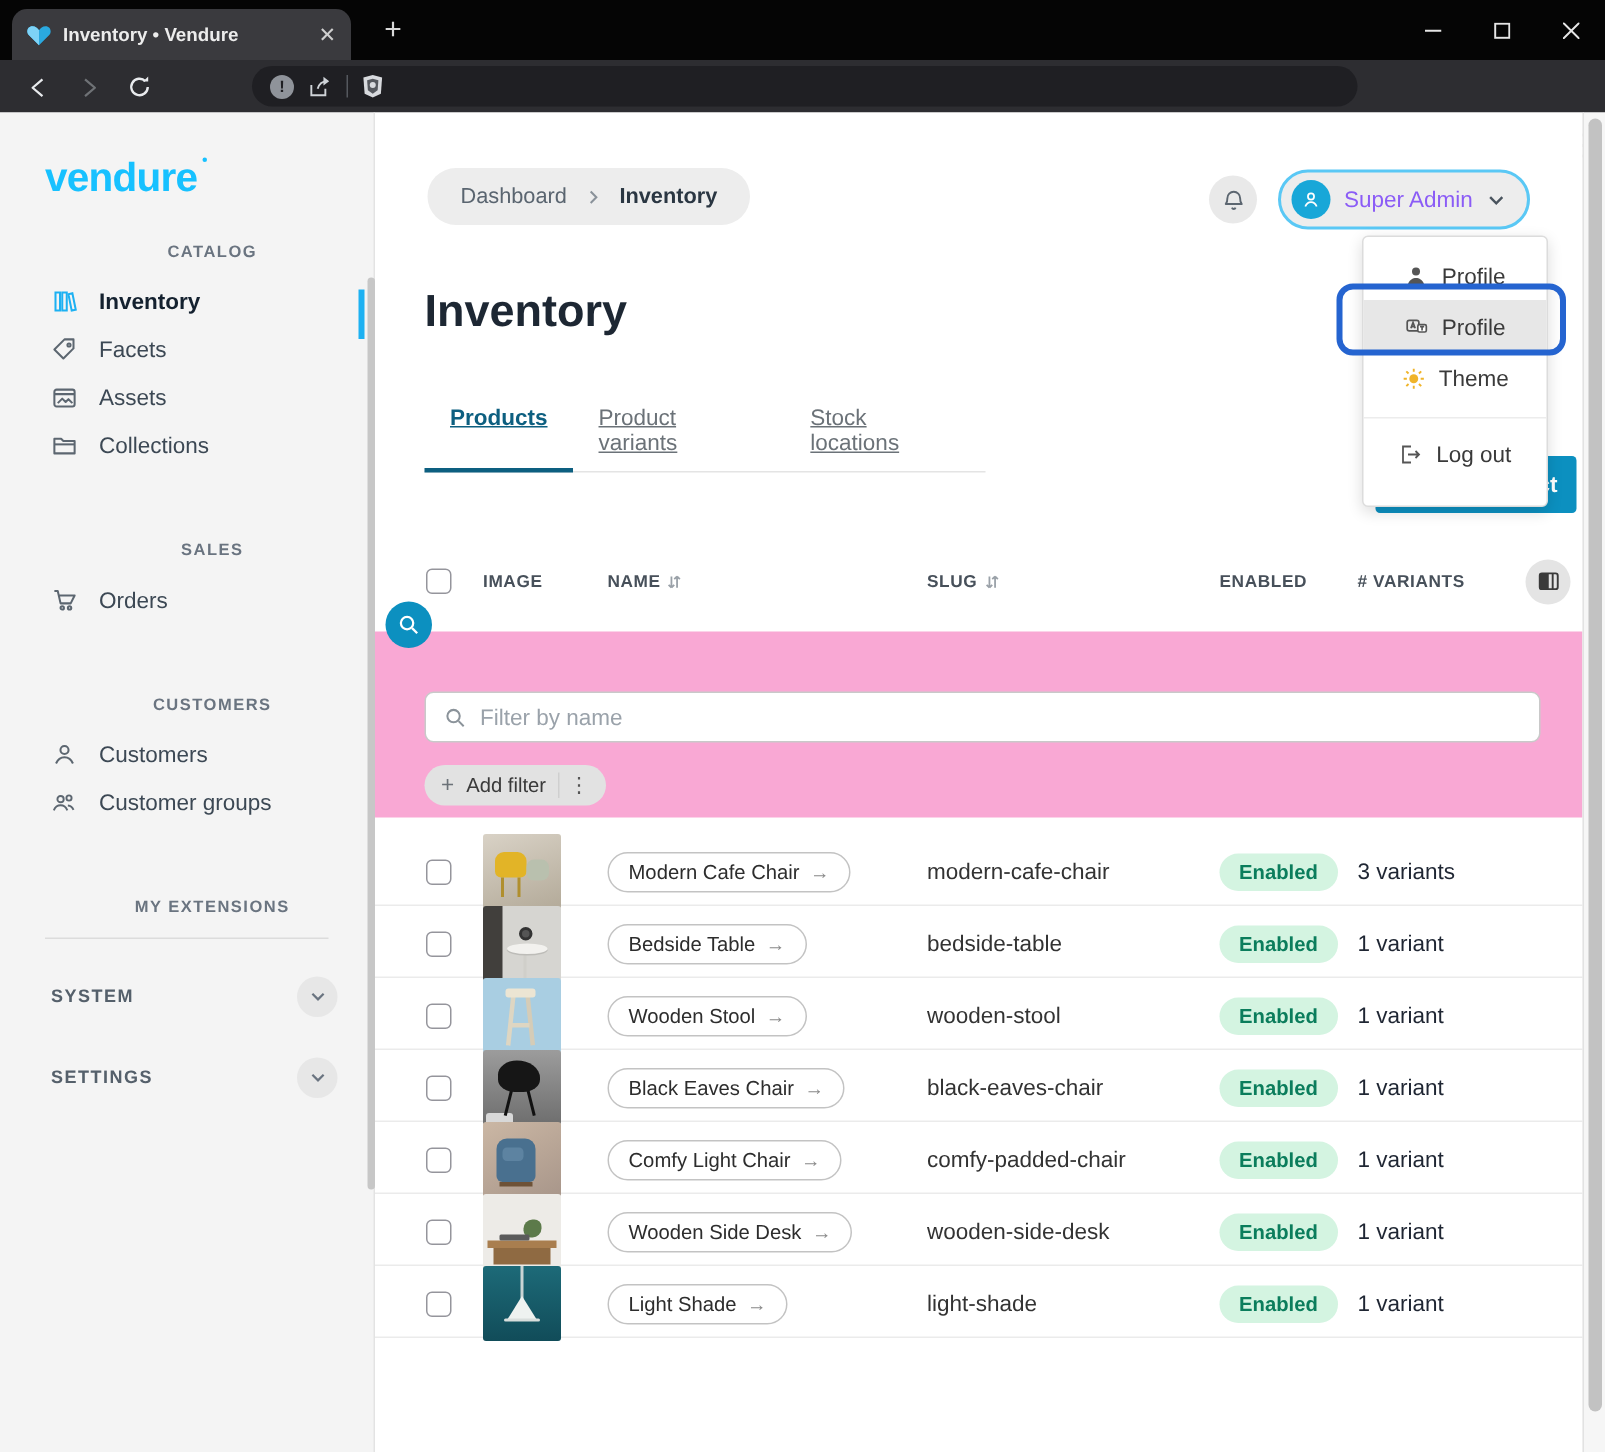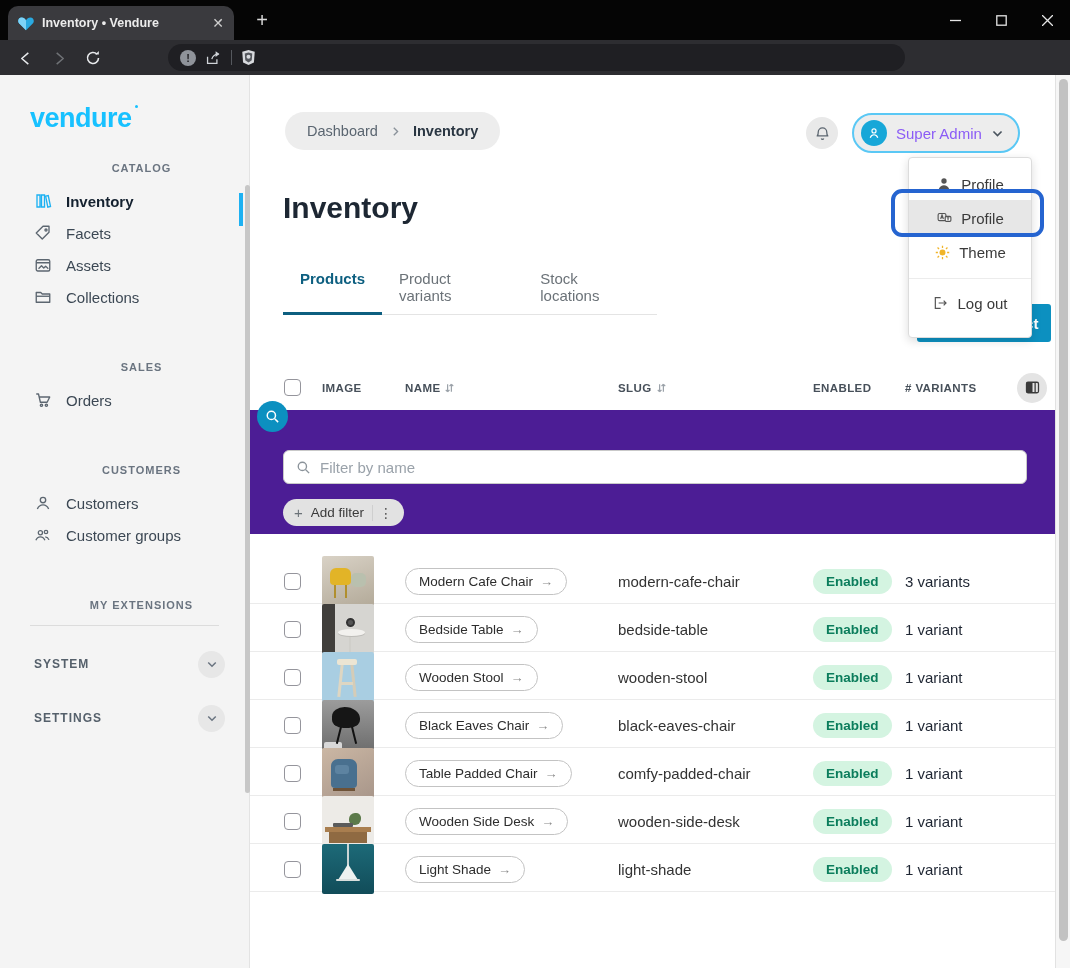--- a/index.html
+++ b/index.html
@@ -72,38 +72,38 @@
   .menurow .micon { width:17px; height:17px; color:#555; }
   .menurow.hl { background:#e7e7e7; height:36px; }
   .menu-divider { height:1px; background:#ececec; margin:10px 0 6px 0; }
   .menurow.last { margin:8px 0 10px 0; }
   .sun { color:#f0b429 !important; }
   .annotation { position:absolute; left:641px; top:114px; width:153px; height:48px; border:4px solid #2564d0;
                 border-radius:11px; z-index:40; pointer-events:none; }
 
   .pagetitle { position:absolute; left:33px; top:116px; font-size:30px; font-weight:700; color:#1d2733; }
   .tabs { position:absolute; left:33px; top:186px; width:374px; display:flex; border-bottom:1px solid #e4e4e4; }
-  .tab { padding:9px 17px 8px 17px; font-size:15px; color:#6b7278; border-bottom:3px solid transparent; margin-bottom:-1px; }
+  .tab { padding:9px 17px 8px 17px; font-size:15px; color:#6b7278; border-bottom:3px solid transparent; margin-bottom:-1px;text-decoration:underline; }
   .tab.active { color:#0d5f80; font-weight:700; border-bottom-color:#0d5f80; }
 
   .newbtn { position:absolute; left:667px; top:229px; width:134px; height:38px; background:#0c90c0; border:none;
             border-radius:3px; color:#fff; font-size:15px; font-weight:700; display:flex; align-items:center;
             justify-content:center; gap:8px; z-index:5; font-family:inherit; }
   .newbtn .plus { font-weight:400; font-size:17px; color:#cfe8f2; }
 
   .tgrid { display:grid; grid-template-columns:38px 83px 213px 195px 92px 112px 1fr; align-items:center; padding-left:34px; }
   .thead { position:absolute; left:0; top:290px; width:805px; height:45px; }
   .thead .hlabel { font-size:11.5px; font-weight:700; letter-spacing:.4px; color:#47505a; display:flex; align-items:center; gap:4px; }
   .sorticon { color:#9aa1a8; }
   .colpicker { width:30px; height:30px; border-radius:50%; background:#e4e4e4; display:flex; align-items:center; justify-content:center; color:#3a3a3a; }
   .checkbox { width:17px; height:17px; border:1.5px solid #95959c; border-radius:4px; background:#fff; }
 
   .searchfab { position:absolute; left:7px; top:326px; width:31px; height:31px; border-radius:50%; background:#0c90c0;
                display:flex; align-items:center; justify-content:center; color:#fff; z-index:6; }
-  .filterpanel { position:absolute; left:0; top:335px; width:805px; height:124px; background:#4c1d95; }
+  .filterpanel { position:absolute; left:0; top:346px; width:805px; height:124px; background:#f9a8d4; }
   .filterinput { position:absolute; left:33px; top:40px; width:744px; height:34px; background:#fff; border:1px solid #c9c9c9;
                  border-radius:6px; display:flex; align-items:center; gap:9px; padding:0 12px; }
   .filterinput input { border:none; outline:none; flex:1; font-size:15px; color:#333; background:transparent; font-family:inherit; }
   .filterinput input::placeholder { color:#9aa2aa; }
   .filterinput .ficon { color:#8b939a; }
   .addfilter { position:absolute; left:33px; top:89px; height:27px; background:#e2e2e2; border-radius:999px;
                display:flex; align-items:center; gap:8px; padding:0 11px; font-size:13.5px; color:#3a3a3a; }
   .addfilter .plus { color:#6b7278; font-size:15px; }
   .addfilter .kebab { color:#555; font-size:14px; letter-spacing:0; padding-left:6px; border-left:1px solid #cfcfcf; }
 
@@ -567,21 +567,21 @@
     </div>
 
     <div class="trow tgrid">
       <span class="checkbox"></span>
       <span class="thumb t4">
           <div class="a"></div>
           <div class="b"></div>
           <div class="c"></div>
         </span>
       <span class="namechip">
-          <span>Table Padded Chair</span>
+          <span>Comfy Light Chair</span>
           <span class="arr">→</span>
         </span>
       <span class="slug">comfy-padded-chair</span>
       <span class="badge">Enabled</span>
       <span class="variants">1 variant</span>
       <span></span>
     </div>
 
     <div class="trow tgrid">
       <span class="checkbox"></span>

